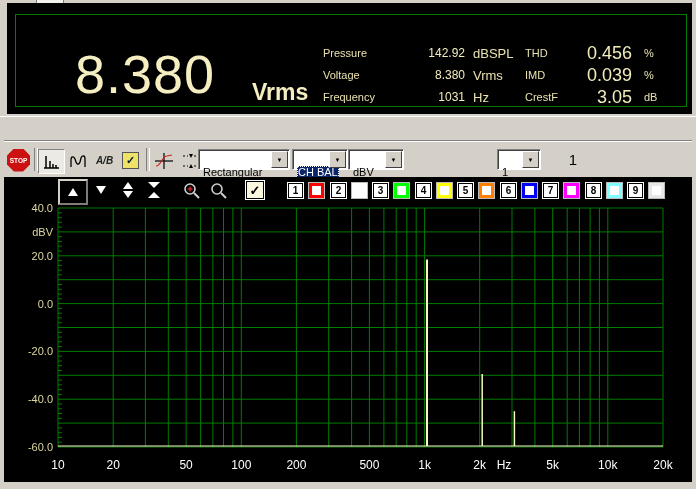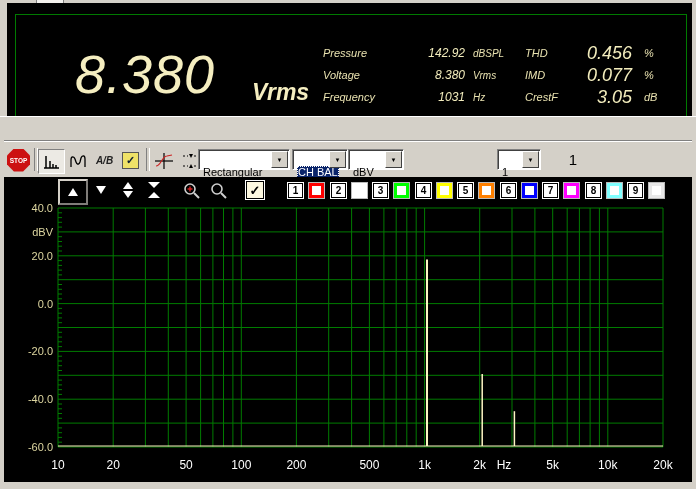--- a/index.html
+++ b/index.html
@@ -4,30 +4,30 @@
 <style>
   html,body{margin:0;padding:0;}
   body{
     width:696px;height:489px;position:relative;overflow:hidden;
     background:#d4d0c8;font-family:"Liberation Sans",sans-serif;
     -webkit-font-smoothing:none;
   }
   
   .top-fragment{position:absolute;left:36px;top:0;width:26px;height:3px;
     background:#f4f2ee;border-left:1px solid #808080;border-right:1px solid #808080;}
-  .meter-panel{position:absolute;left:7px;top:3px;width:685px;height:138px;background:#000;font-style:italic;}
+  .meter-panel{position:absolute;left:7px;top:3px;width:685px;height:111px;background:#000;}
   .meter-border{position:absolute;left:8px;top:11px;right:5px;bottom:7px;border:1px solid #007a00;}
   .big-value{position:absolute;left:38px;top:40px;width:200px;text-align:center;
     font-size:54px;color:#f5eec0;letter-spacing:1px;}
   .big-unit{position:absolute;left:245px;top:76px;font-size:23px;font-weight:bold;color:#f5eec0;}
   .readings{position:absolute;left:316px;top:39px;color:#e9e2b0;}
   .r-row{display:flex;height:22px;align-items:center;}
   .r-label{width:65px;font-size:11px;}
   .r-value{width:77px;font-size:12px;text-align:right;color:#f2ecbc;}
-  .r-unit{width:60px;font-size:10px;padding-left:8px;box-sizing:border-box;}
+  .r-unit{width:60px;font-size:13px;padding-left:8px;box-sizing:border-box;}
   .r-label2{width:45px;font-size:11px;}
   .r-value2{width:62px;font-size:18px;text-align:right;color:#f2ecbc;}
   .r-unit2{width:30px;font-size:11px;padding-left:12px;box-sizing:border-box;}
 
   
   .fft-window{position:absolute;left:0;top:116px;width:696px;height:373px;background:#d4d0c8;
     border-top:1px solid #ffffff;box-sizing:border-box;}
   .titlebar{position:absolute;left:4px;top:4px;right:4px;height:18px;
     background:linear-gradient(90deg,#0d2a7a 0%,#3b62b4 45%,#a8c6ec 100%);
     display:flex;align-items:center;padding:0 2px;}
@@ -95,21 +95,21 @@
       <span class="r-unit">dBSPL</span>
       <span class="r-label2">THD</span>
       <span class="r-value2">0.456</span>
       <span class="r-unit2">%</span>
     </div>
     <div class="r-row">
       <span class="r-label">Voltage</span>
       <span class="r-value">8.380</span>
       <span class="r-unit">Vrms</span>
       <span class="r-label2">IMD</span>
-      <span class="r-value2">0.077</span>
+      <span class="r-value2">0.039</span>
       <span class="r-unit2">%</span>
     </div>
     <div class="r-row">
       <span class="r-label">Frequency</span>
       <span class="r-value">1031</span>
       <span class="r-unit">Hz</span>
       <span class="r-label2">CrestF</span>
       <span class="r-value2">3.05</span>
       <span class="r-unit2">dB</span>
     </div>

